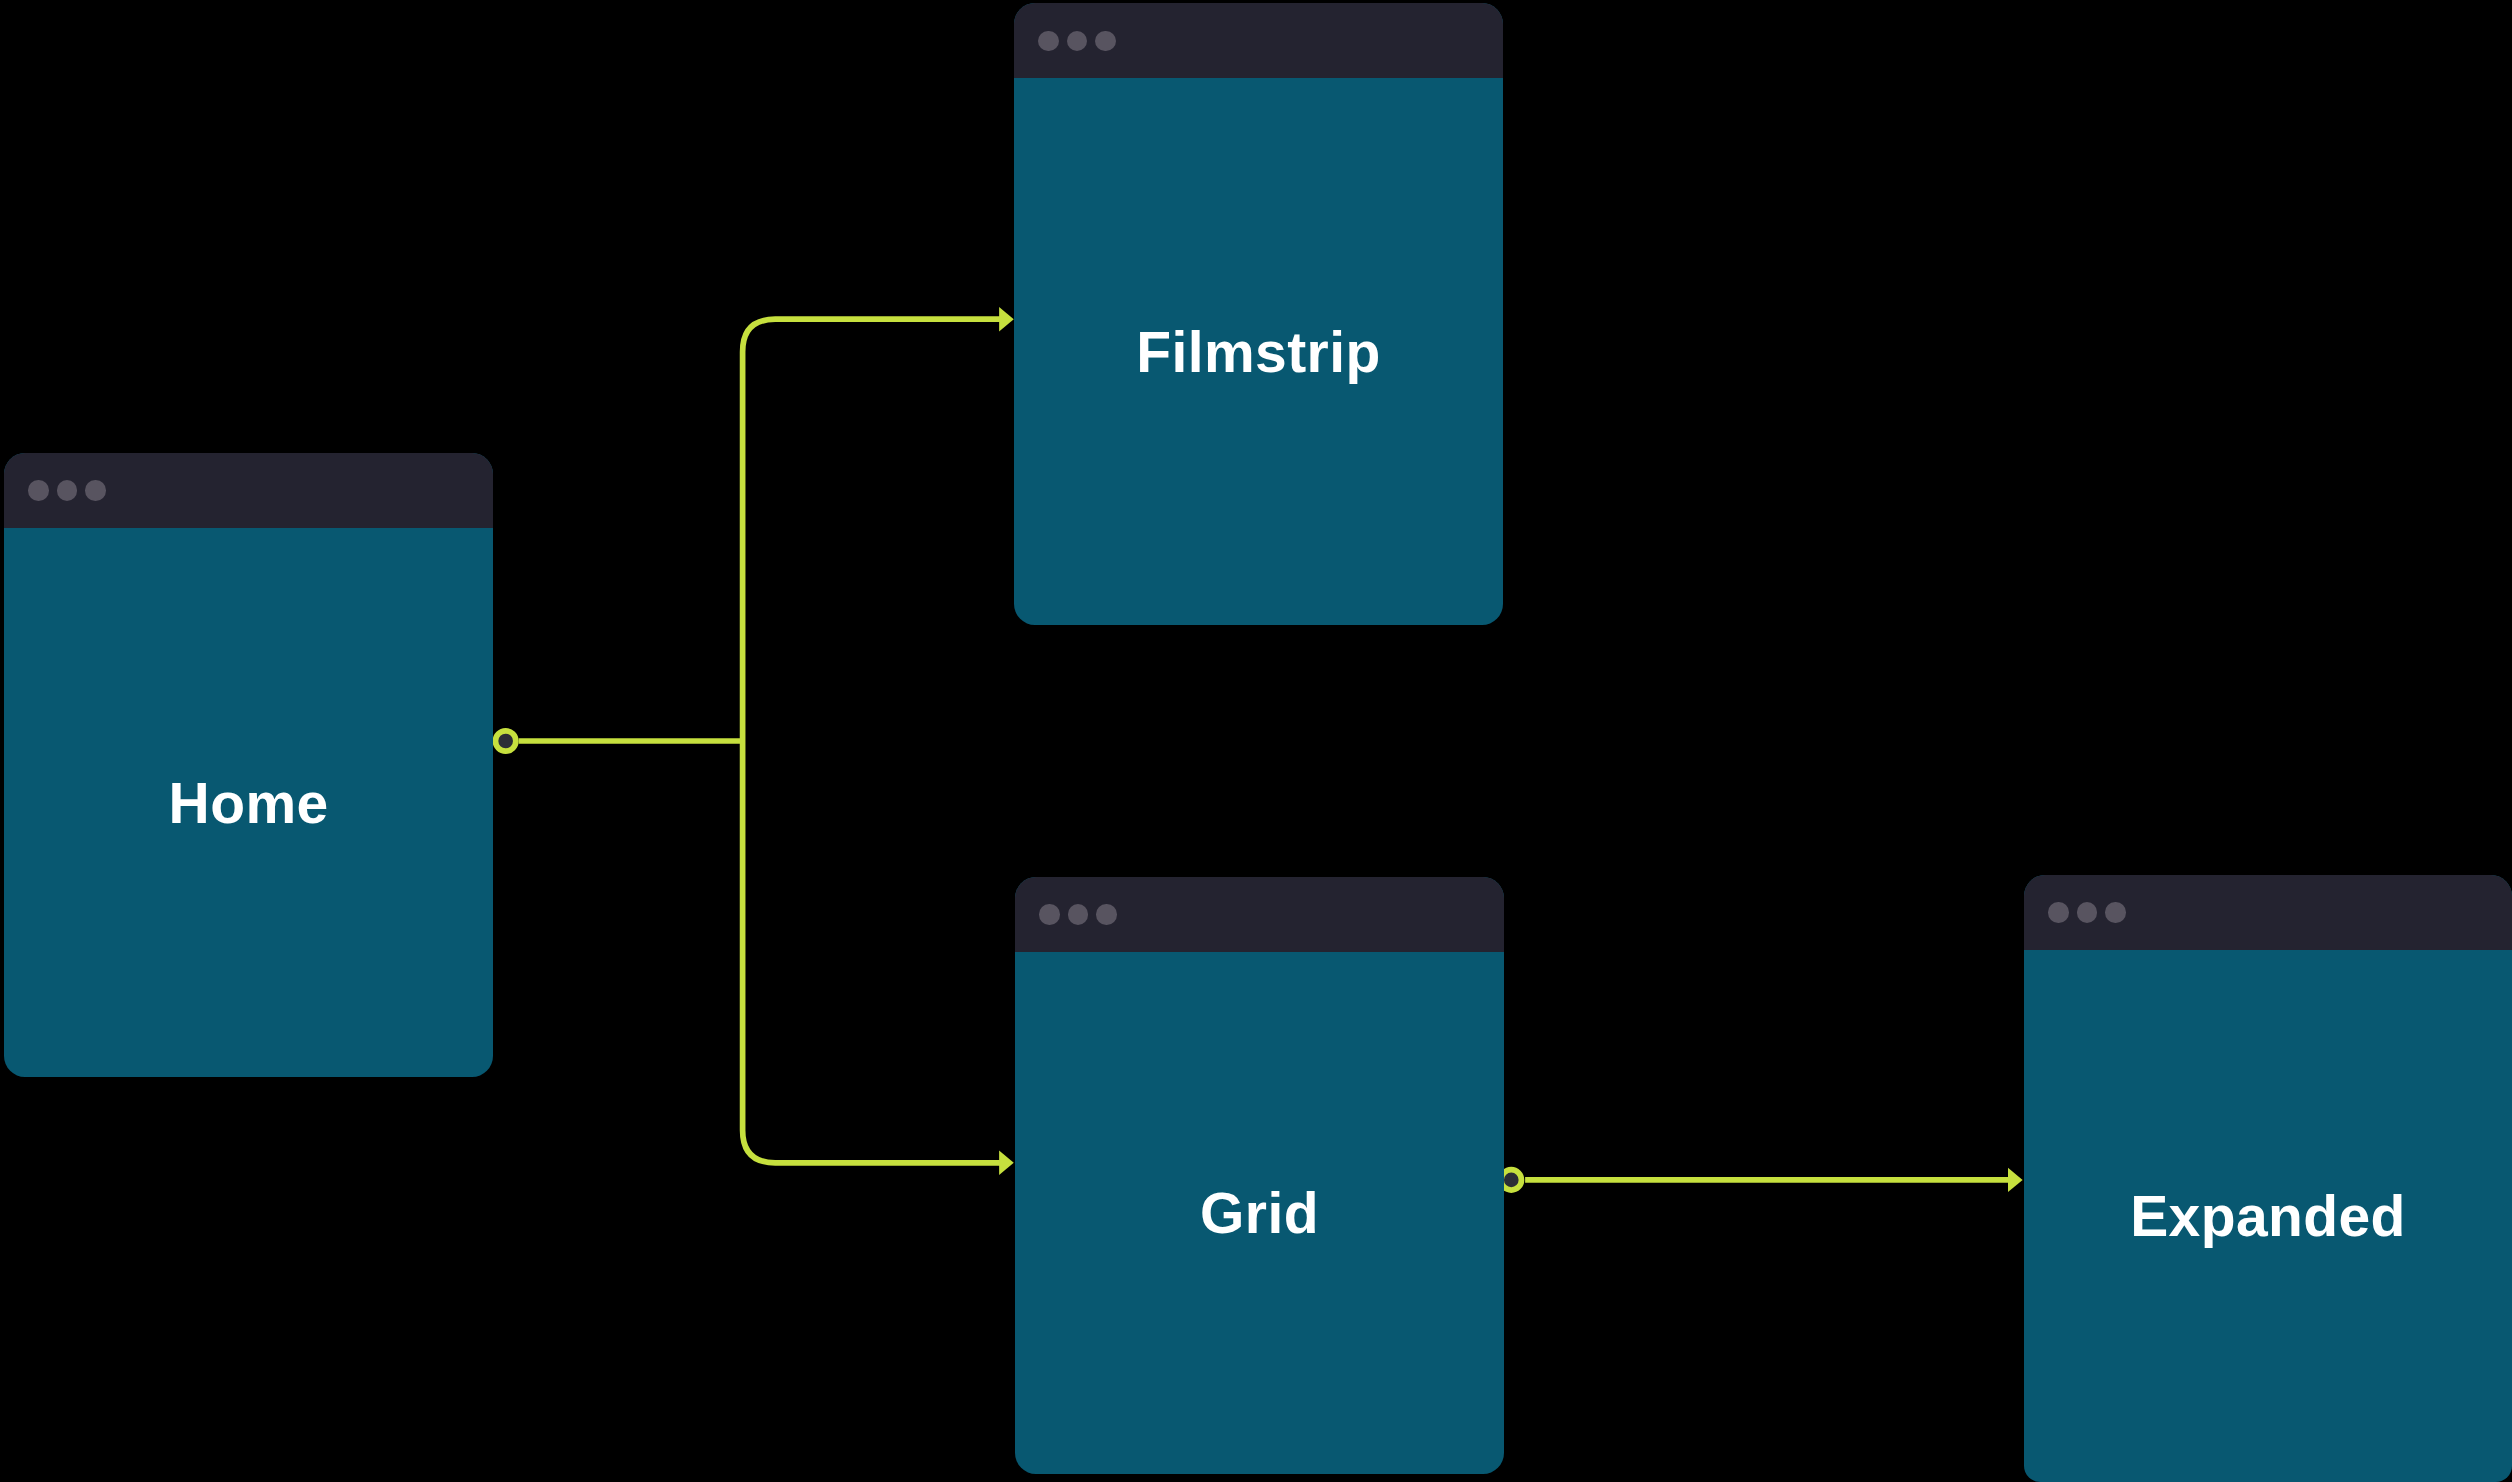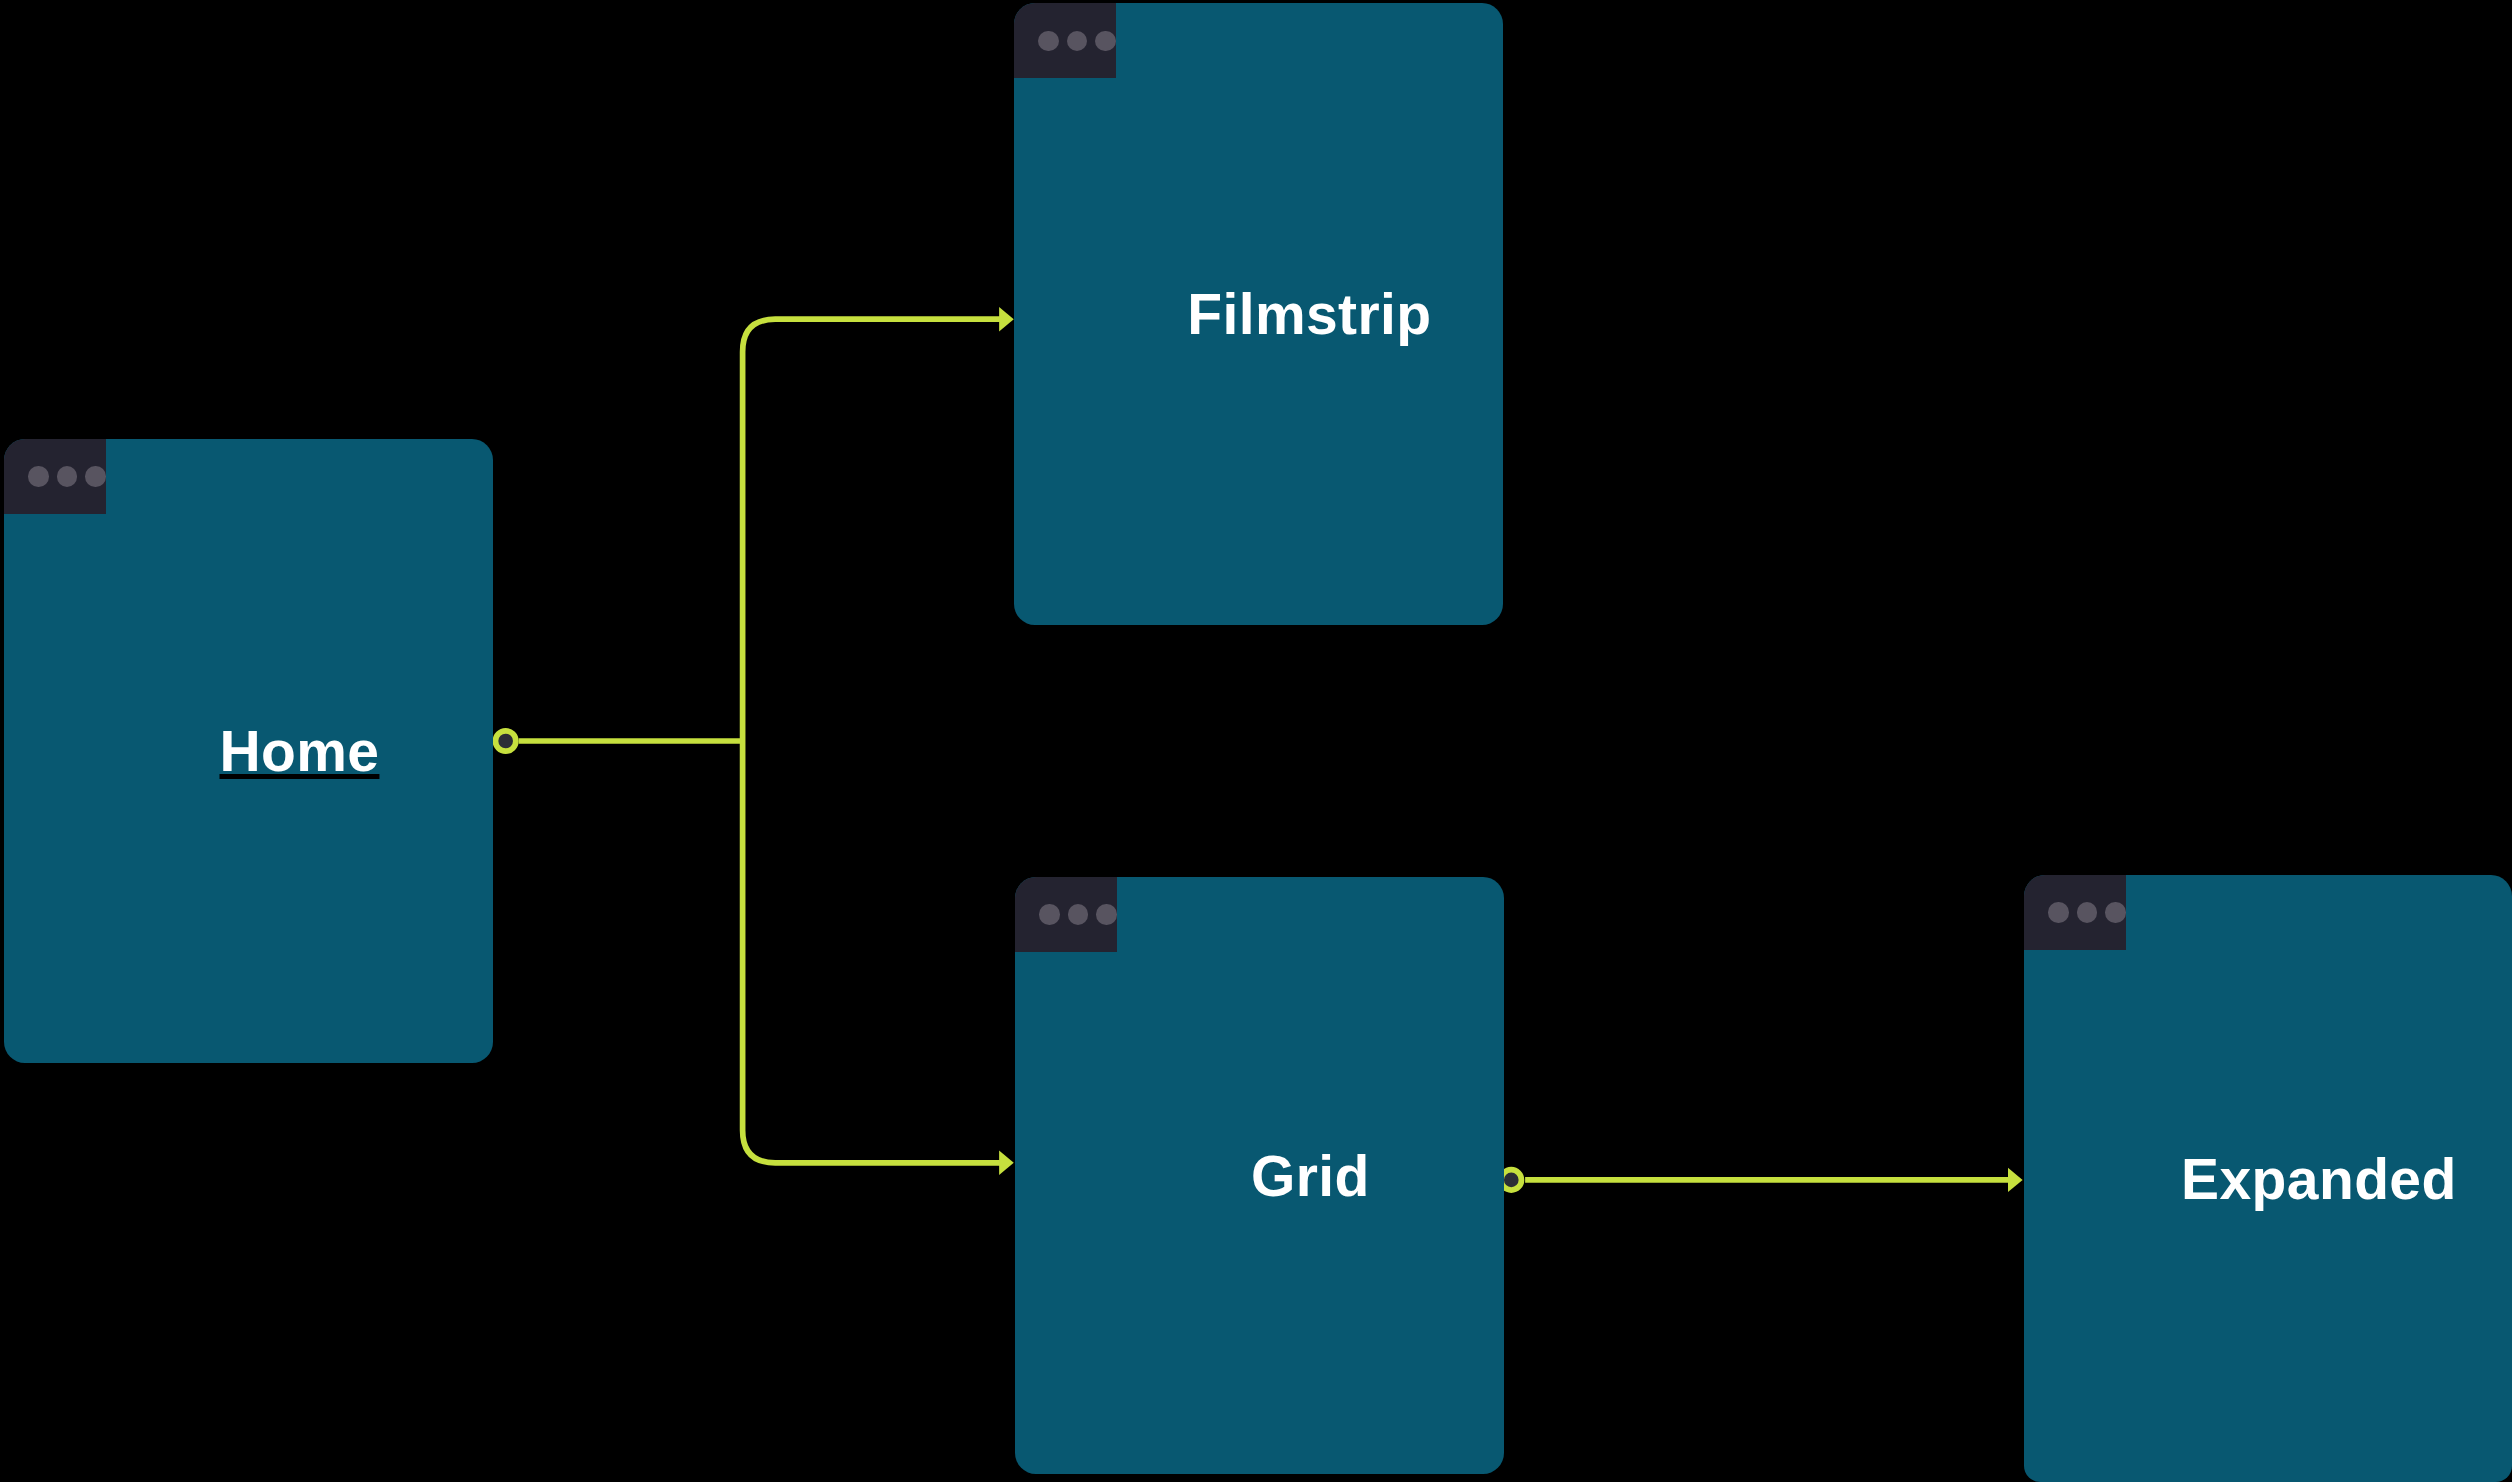--- a/index.html
+++ b/index.html
@@ -25,21 +25,21 @@
     top: 0;
     width: 2512px;
     height: 1482px;
     display: block;
   }
   .window {
     position: absolute;
     border-radius: 21px;
     overflow: hidden;
     display: flex;
-    flex-direction: row;
+    flex-direction: column;
     background: var(--card-body, #085871);
   }
   .titlebar {
     height: 75px;
     flex: 0 0 75px;
     background: var(--card-header, #242330);
     display: flex;
     align-items: center;
     padding-left: 24.4px;
   }
@@ -59,21 +59,21 @@
     align-items: center;
     justify-content: center;
   }
   .node-label {
     color: var(--label, #ffffff);
     font-size: 57px;
     font-weight: 700;
     letter-spacing: 0.4px;
   }
   
-  #win-home      { left: 4.1px;    top: 439px;  width: 489px; height: 624px; text-decoration: underline; }
+  #win-home      { left: 4.1px;    top: 453px;  width: 489px; height: 624px; }
   #win-filmstrip { left: 1014px; top: 3.3px;    width: 489px; height: 622px; }
   #win-grid      { left: 1015px; top: 877px; width: 489px; height: 597px; }
   #win-expanded  { left: 2024px; top: 875px; width: 488px; height: 607px; border-bottom-left-radius: 16.3px; border-bottom-right-radius: 16.3px; }
 </style>
 </head>
 <body>
 
 <div class="canvas">
 
   <svg class="connectors" viewBox="0 0 3085 1820" xmlns="http://www.w3.org/2000/svg">

